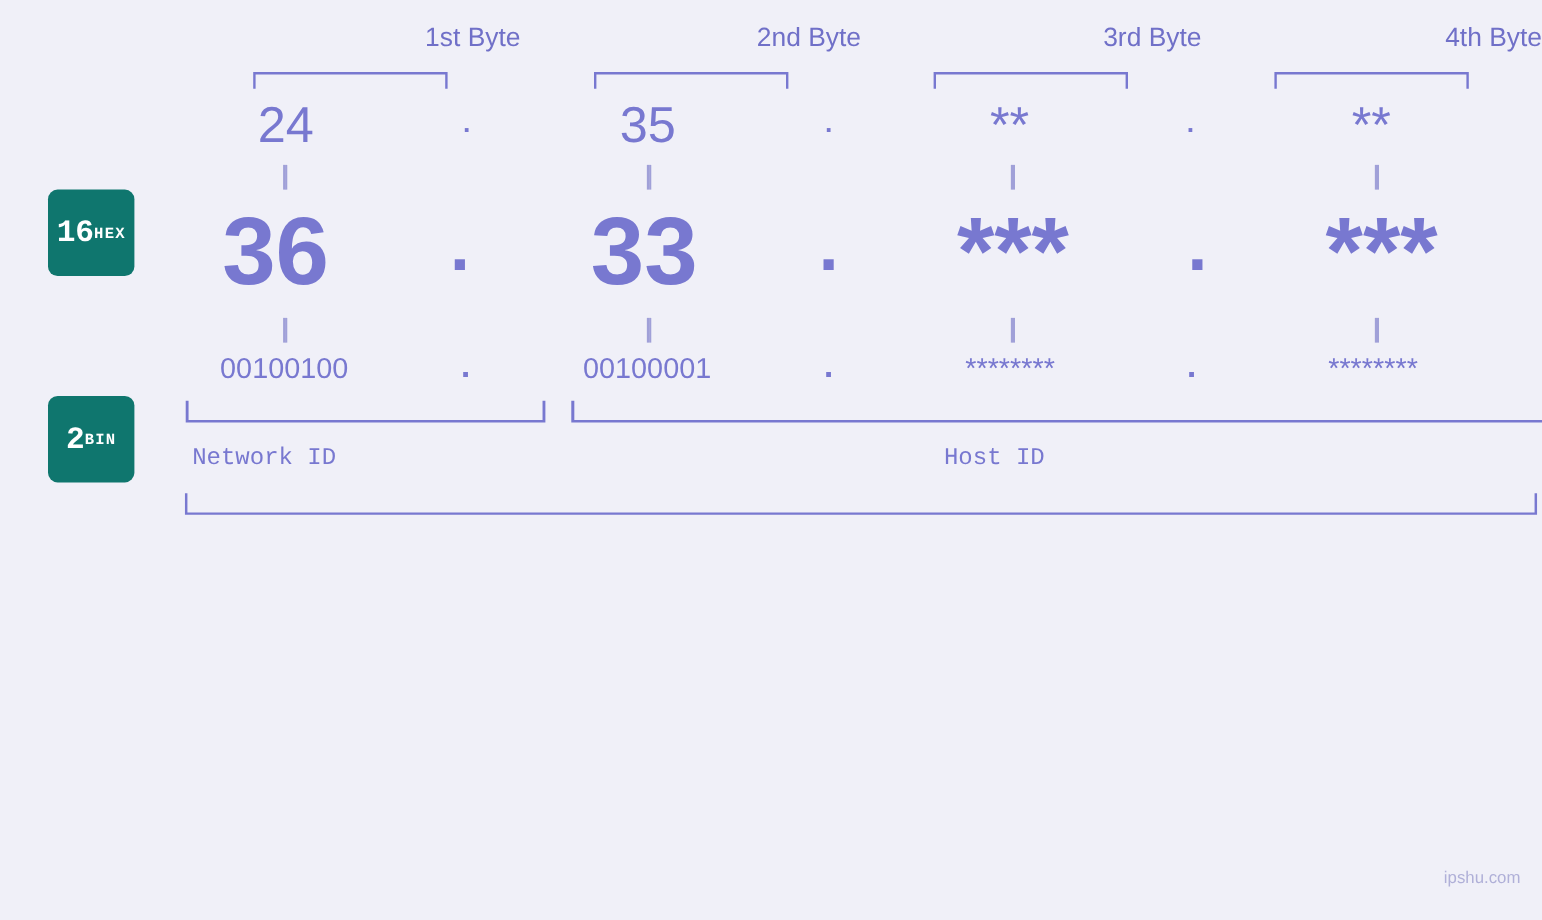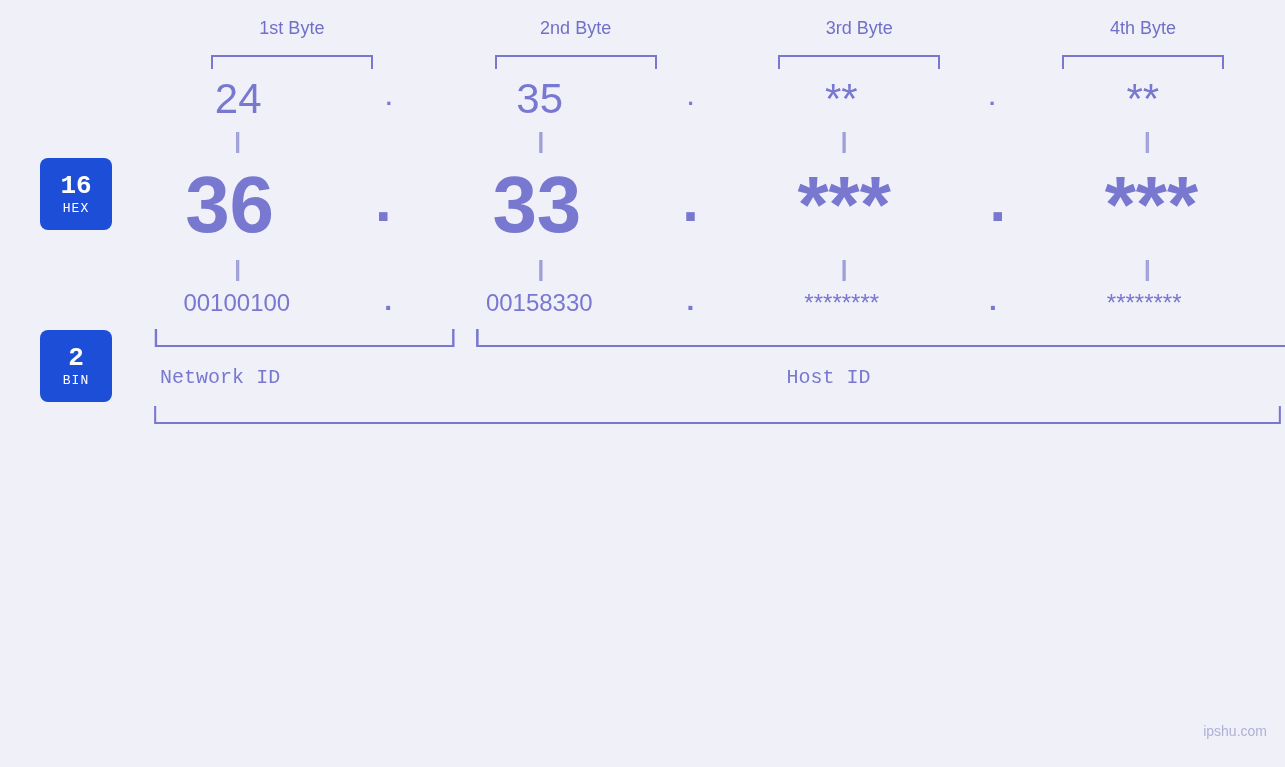--- a/index.html
+++ b/index.html
@@ -25,23 +25,23 @@
     
     .byte-headers {
       display: flex;
       width: 100%;
       padding-left: 150px;
       margin-top: 18px;
     }
 
     .byte-header {
       flex: 1;
-      text-align: center;
+      text-align: right;
       color: #7070c8;
-      font-size: 18px;
+      font-size: 22px;
       font-family: Arial, sans-serif;
       font-weight: normal;
     }
 
     
     .brackets-top {
       display: flex;
       width: 100%;
       padding-left: 150px;
       margin-top: 4px;
@@ -66,39 +66,39 @@
       position: absolute;
       left: 40px;
       display: flex;
       flex-direction: column;
       gap: 0;
     }
 
     .badge {
       width: 72px;
       height: 72px;
-      background-color: #1d4ed8;
+      background-color: #0f766e;
       border-radius: 8px;
       display: flex;
-      flex-direction: column;
+      flex-direction: row;
       align-items: center;
       justify-content: center;
       color: white;
       margin-bottom: 0;
     }
 
     .badge-number {
       font-size: 26px;
       font-weight: bold;
       line-height: 1.1;
     }
 
     .badge-label {
       font-size: 13px;
-      font-weight: normal;
+      font-weight: bold;
       letter-spacing: 1px;
     }
 
     
     .rows-area {
       width: 100%;
       padding-left: 96px;
       display: flex;
       flex-direction: column;
     }
@@ -345,21 +345,21 @@
           <span class="equals-sign">||</span>
         </div>
     </div>
 
     <div class="data-row bin-row">
       <div class="cell">
         <span class="value">00100100</span>
       </div>
       <span class="dot" style="font-size:28px;">.</span>
       <div class="cell">
-        <span class="value">00158330</span>
+        <span class="value">00100001</span>
       </div>
       <span class="dot" style="font-size:28px;">.</span>
       <div class="cell">
         <span class="value">********</span>
       </div>
       <span class="dot" style="font-size:28px;">.</span>
       <div class="cell">
         <span class="value">********</span>
       </div>
     </div>

